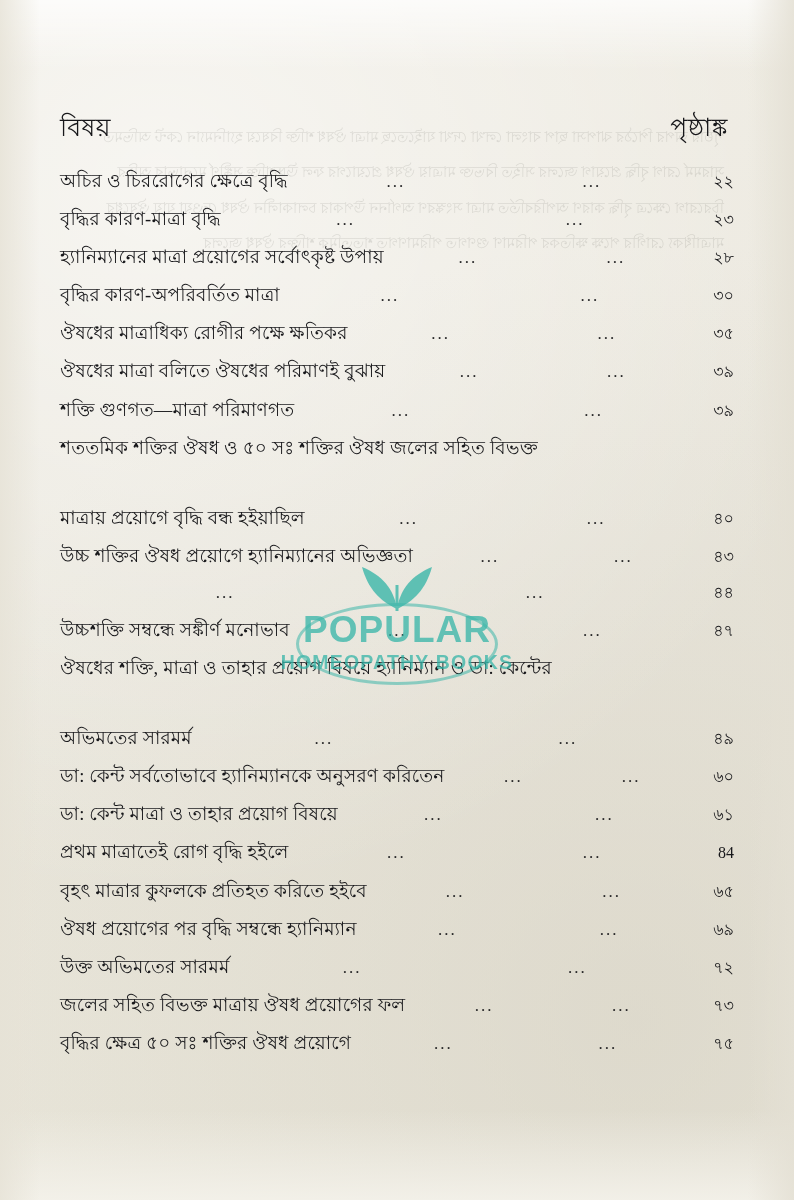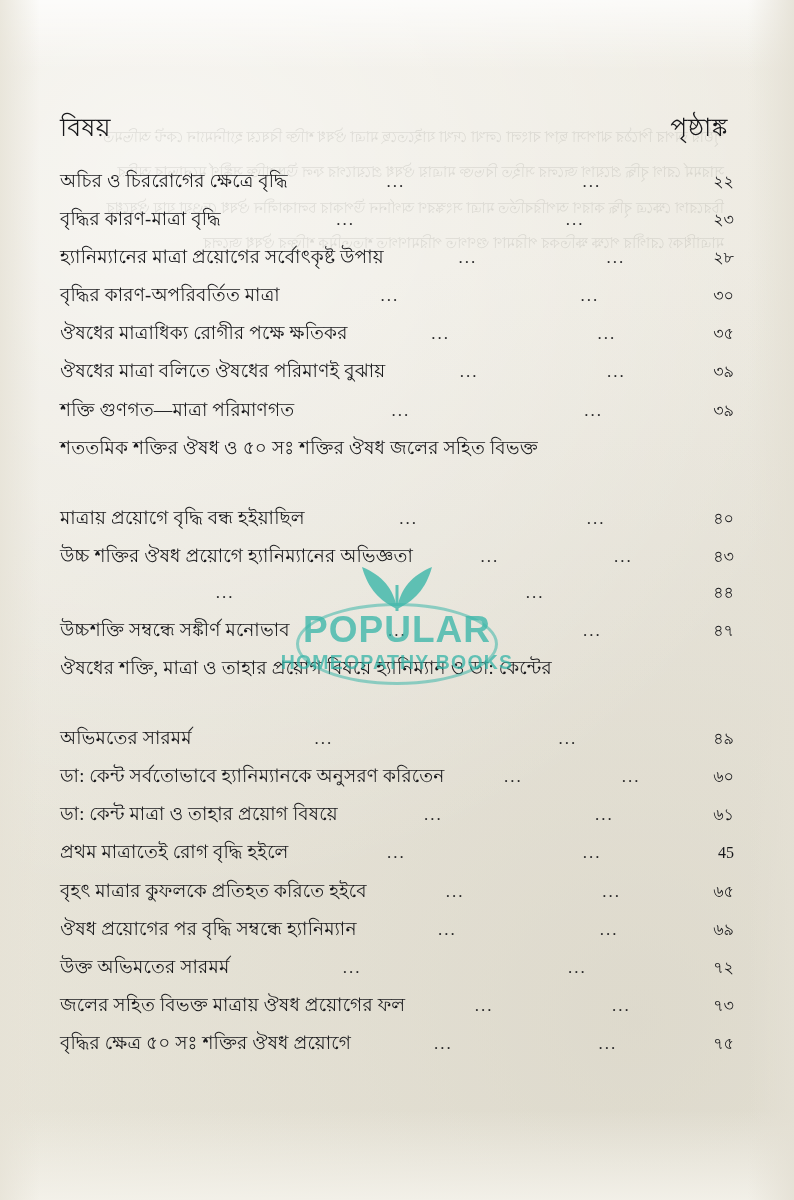--- a/index.html
+++ b/index.html
@@ -298,21 +298,21 @@
             <span>...</span>
           </div>
           <div class="pnum">৬১</div>
         </div>
         <div class="row">
           <div class="label">প্রথম মাত্রাতেই রোগ বৃদ্ধি হইলে</div>
           <div class="dots">
             <span>...</span>
             <span>...</span>
           </div>
-          <div class="pnum">45</div>
+          <div class="pnum">84</div>
         </div>
         <div class="row">
           <div class="label">বৃহৎ মাত্রার কুফলকে প্রতিহত করিতে হইবে</div>
           <div class="dots">
             <span>...</span>
             <span>...</span>
           </div>
           <div class="pnum">৬৫</div>
         </div>
         <div class="row">

